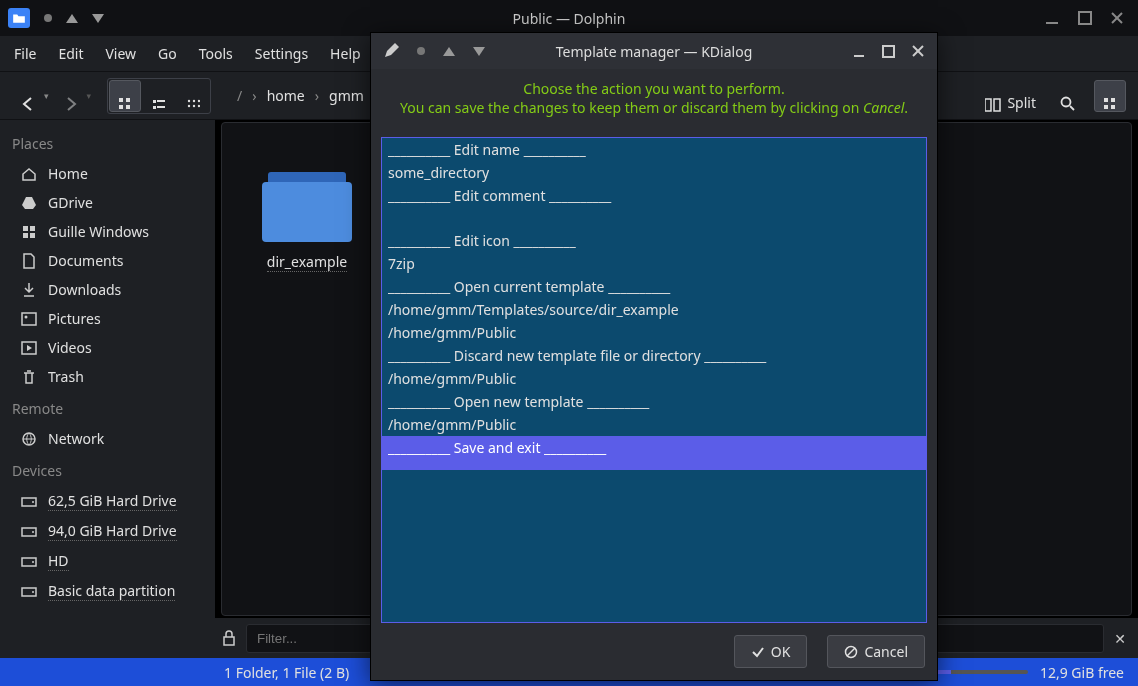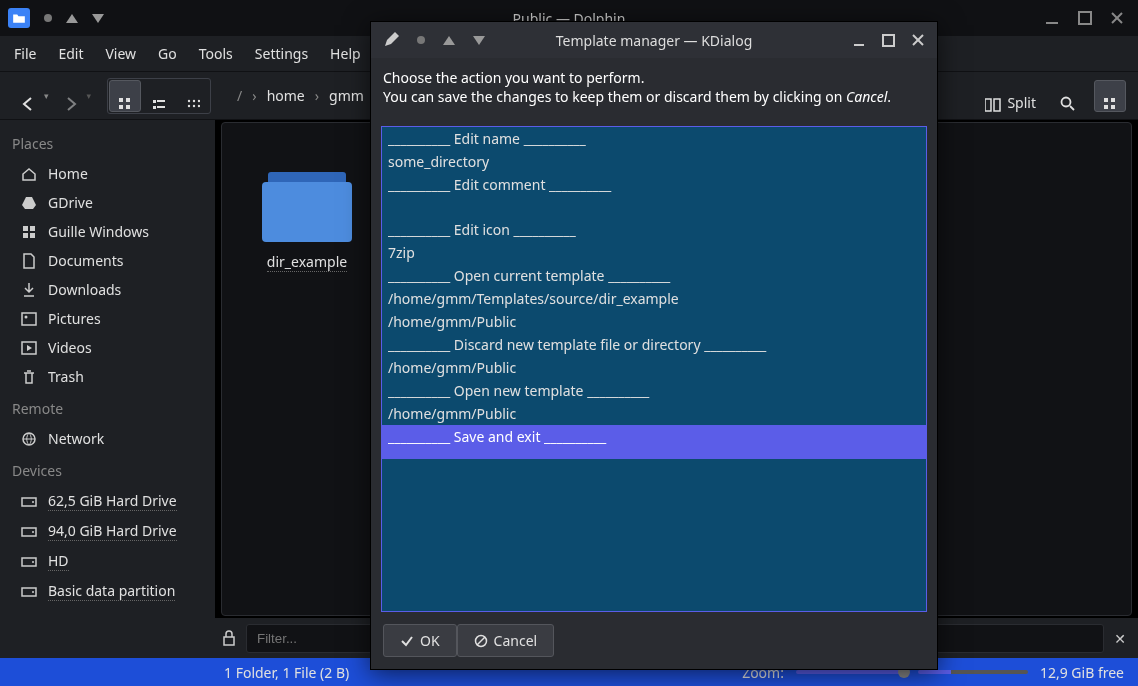--- a/index.html
+++ b/index.html
@@ -109,47 +109,47 @@
 }
 .status-left { margin-left: 210px; }
 .status-zoom { margin-left: auto; display: flex; align-items: center; gap: 12px; }
 .slider { width: 110px; height: 4px; background: #3d3d78; border-radius: 2px; position: relative; }
 .slider.fill { background: #5b5de8; }
 .slider .thumb { position: absolute; right: -4px; top: -4px; width: 12px; height: 12px; border-radius: 50%; background: #888; }
 
 
 .dialog {
   position: absolute;
-  top: 21px; left: 370px;
+  top: 32px; left: 370px;
   width: 568px;
   background: #2a2c31;
   border: 1px solid #000;
   box-shadow: 0 4px 24px rgba(0,0,0,.6);
 }
 .dlg-titlebar {
   height: 36px; display: flex; align-items: center; position: relative;
   background: #2e3036;
 }
 .dlg-t-left { display: flex; align-items: center; gap: 18px; padding-left: 12px; }
 .dlg-title { position: absolute; left: 50%; transform: translateX(-50%); color: #ddd; }
 .dlg-t-right { margin-left: auto; display: flex; align-items: center; gap: 16px; padding-right: 12px; }
-.dlg-body { padding: 10px 12px; text-align: left; color: #ffffff; }
+.dlg-body { padding: 10px 12px; text-align: center; color: #84cc16; }
 .dlg-body .line2 { }
 .dlg-body em { font-style: italic; }
 .dlg-list {
   margin: 10px 10px 6px 10px;
   border: 1px solid #5b5de8;
   background: #0c4a6e;
   height: 486px;
   text-align: left;
   overflow: hidden;
 }
 .dlg-row { padding: 2px 6px; color: #e0e0e0; white-space: pre; }
 .dlg-row.selected { background: #5b5de8; color: #fff; height: 34px; }
-.dlg-buttons { display: flex; justify-content: flex-start; gap: 0; padding: 6px 12px 12px 12px; }
+.dlg-buttons { display: flex; justify-content: flex-end; gap: 20px; padding: 6px 12px 12px 12px; }
 .btn {
   background: #3a3c42; border: 1px solid #54565c; color: #e0e0e0;
   padding: 6px 16px; border-radius: 3px; display: flex; align-items: center; gap: 6px;
 }
 svg { display: block; }
 </style>
 </head>
 <body>
 
 <div class="titlebar">

